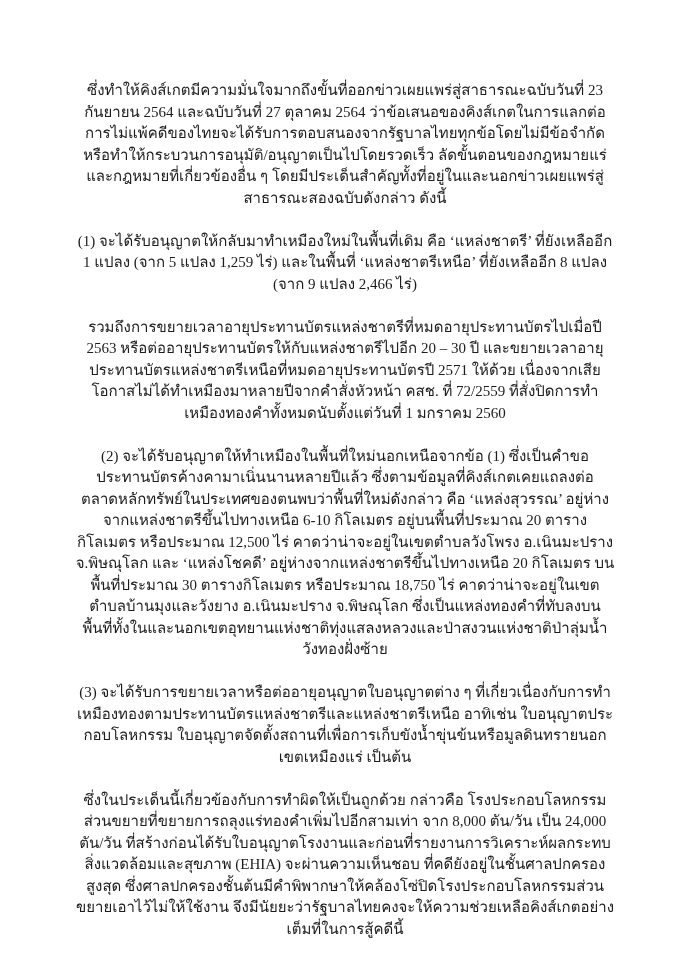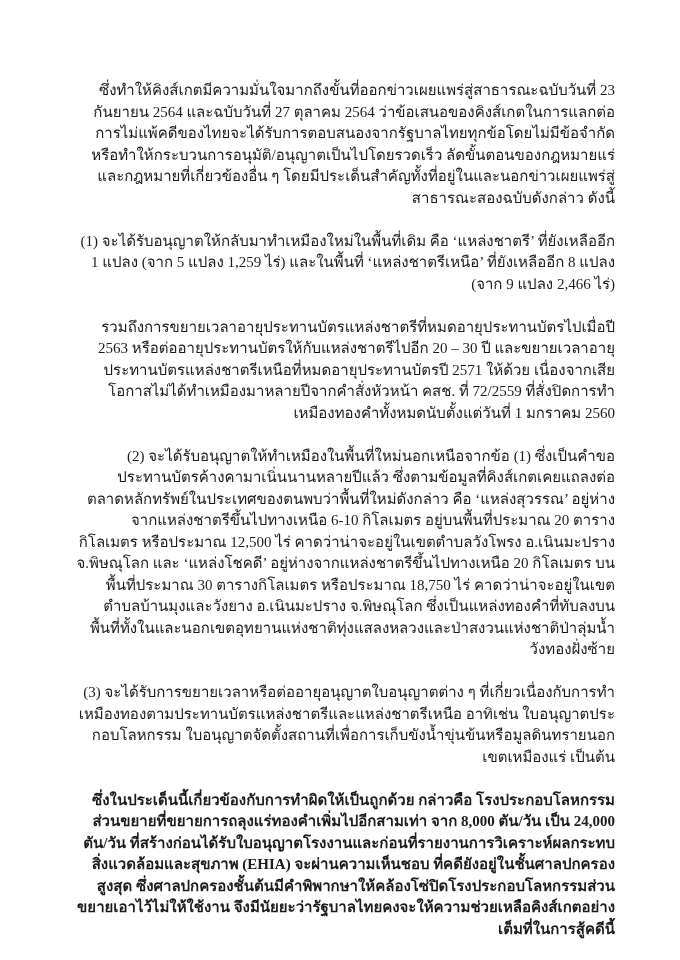--- a/index.html
+++ b/index.html
@@ -18,31 +18,30 @@
     height: 960px;
     background: #ffffff;
     padding: 80px 68px 0 75px;
   }
   .doc-body {
     width: 540px;
     font-family: "Liberation Serif", "DejaVu Serif", serif;
     font-size: 15px;
     line-height: 21.5px;
     color: #1c1c1c;
-    text-align: right;
+    text-align: center;
     word-break: normal;
     overflow-wrap: break-word;
   }
   .doc-body p {
     margin: 0 0 21.5px 0;
     padding: 0;
   }
   .doc-body p:last-child {
     margin-bottom: 0;
-    font-weight: bold;
   }
 </style>
 </head>
 <body>
 
 <div class="page">
   <div class="doc-body">
     <p>ซึ่งทำให้คิงส์เกตมีความมั่นใจมากถึงขั้นที่ออกข่าวเผยแพร่สู่สาธารณะฉบับวันที่ 23 กันยายน 2564  และฉบับวันที่ 27 ตุลาคม 2564  ว่าข้อเสนอของคิงส์เกตในการแลกต่อการไม่แพ้คดีของไทยจะได้รับการตอบสนองจากรัฐบาลไทยทุกข้อโดยไม่มีข้อจำกัด  หรือทำให้กระบวนการอนุมัติ/อนุญาตเป็นไปโดยรวดเร็ว  ลัดขั้นตอนของกฎหมายแร่และกฎหมายที่เกี่ยวข้องอื่น ๆ  โดยมีประเด็นสำคัญทั้งที่อยู่ในและนอกข่าวเผยแพร่สู่สาธารณะสองฉบับดังกล่าว  ดังนี้</p>
     <p>(1) จะได้รับอนุญาตให้กลับมาทำเหมืองใหม่ในพื้นที่เดิม  คือ  ‘แหล่งชาตรี’  ที่ยังเหลืออีก 1 แปลง (จาก 5 แปลง 1,259 ไร่)  และในพื้นที่ ‘แหล่งชาตรีเหนือ’ ที่ยังเหลืออีก 8 แปลง (จาก 9 แปลง 2,466  ไร่)</p>
     <p>รวมถึงการขยายเวลาอายุประทานบัตรแหล่งชาตรีที่หมดอายุประทานบัตรไปเมื่อปี 2563  หรือต่ออายุประทานบัตรให้กับแหล่งชาตรีไปอีก 20 – 30 ปี  และขยายเวลาอายุประทานบัตรแหล่งชาตรีเหนือที่หมดอายุประทานบัตรปี 2571 ให้ด้วย  เนื่องจากเสียโอกาสไม่ได้ทำเหมืองมาหลายปีจากคำสั่งหัวหน้า คสช. ที่ 72/2559 ที่สั่งปิดการทำเหมืองทองคำทั้งหมดนับตั้งแต่วันที่ 1 มกราคม 2560</p>

